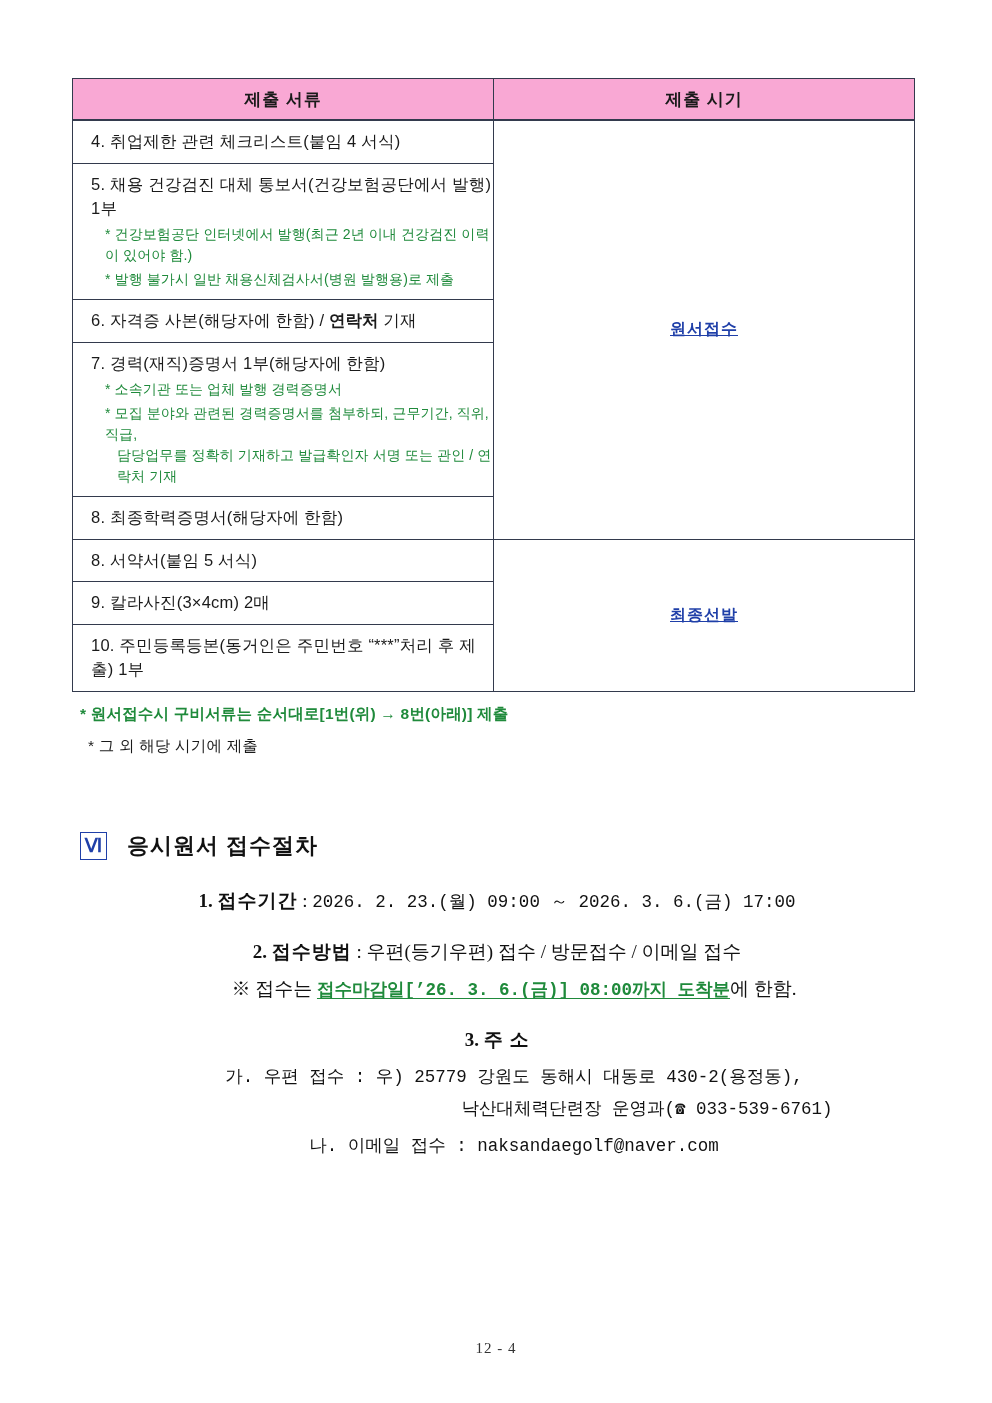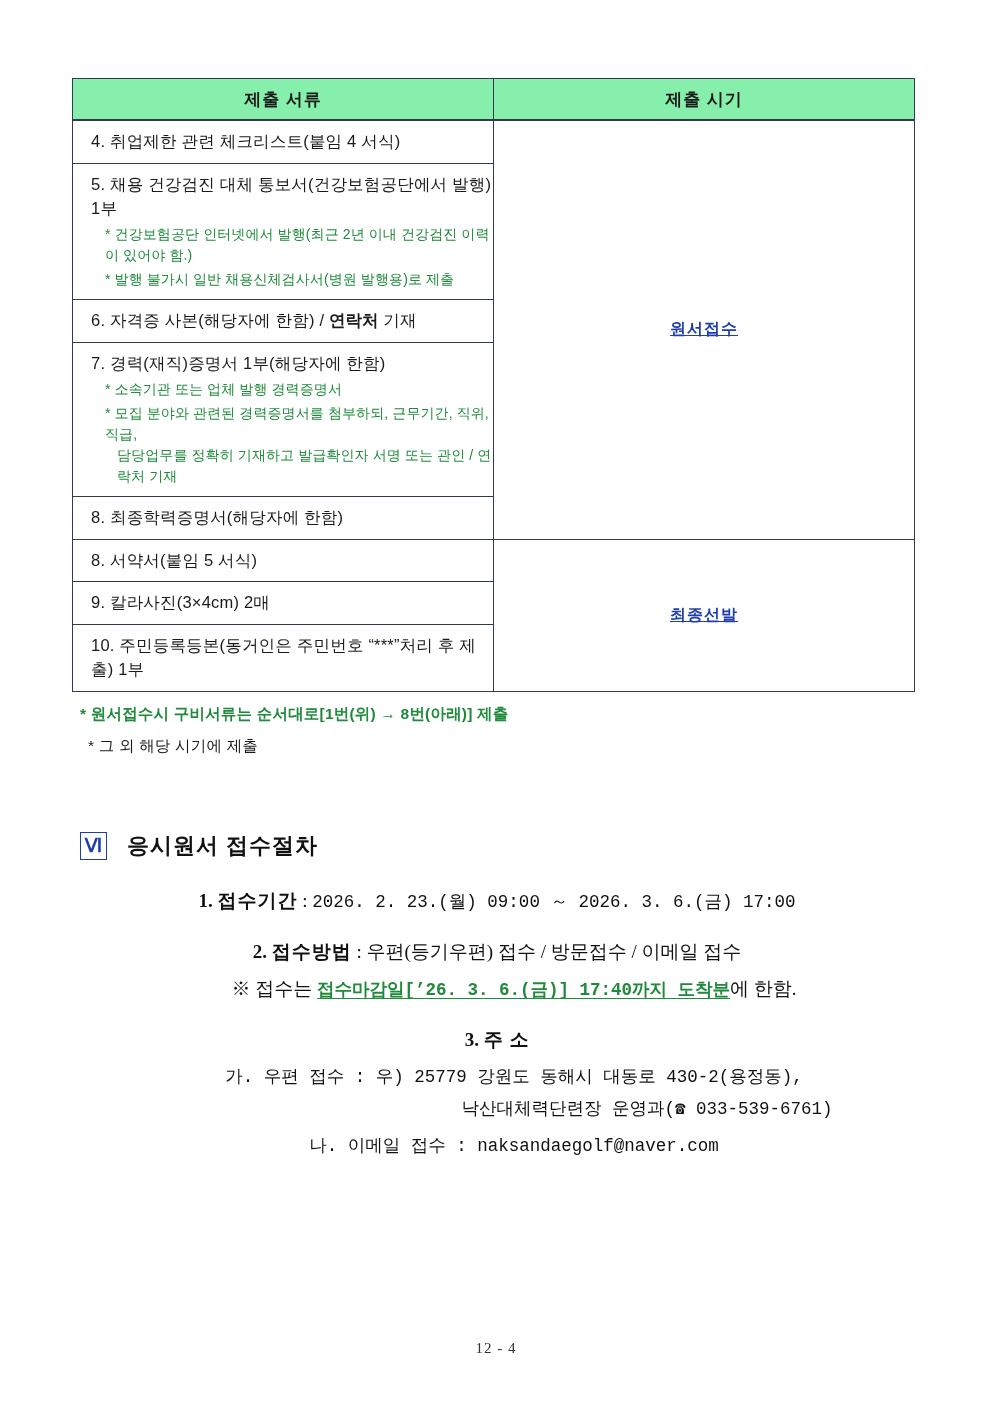--- a/index.html
+++ b/index.html
@@ -27,21 +27,21 @@
     border-collapse: collapse;
     width: 843px;
     table-layout: fixed;
     margin: 0;
   }
   table.docs th, table.docs td {
     border: 1px solid #333a4d;
     vertical-align: middle;
   }
   table.docs thead th {
-    background: #86efac;
+    background: #f9a8d4;
     font-size: 17px;
     font-weight: bold;
     color: #1a1a1a;
     letter-spacing: 1px;
     height: 38px;
     text-align: center;
     border-bottom: 2px solid #333a4d;
   }
   td.doc-cell {
     padding: 9px 0 9px 18px;
@@ -259,21 +259,21 @@
 
     <div class="item">
       <span class="num">1.</span>
       <span class="key">접수기간</span><span> : </span><span class="mono">2026. 2. 23.(월) 09:00 ～ 2026. 3. 6.(금) 17:00</span>
     </div>
 
     <div class="item">
       <span class="num">2.</span>
       <span class="key">접수방법</span><span> : </span><span>우편(등기우편) 접수 / 방문접수 / 이메일 접수</span>
       <div class="sub-line">
-        <span>※ 접수는 </span><span class="green-ul mono">접수마감일[’26. 3. 6.(금)] 17:40까지 도착분</span><span>에 한함.</span>
+        <span>※ 접수는 </span><span class="green-ul mono">접수마감일[’26. 3. 6.(금)] 08:00까지 도착분</span><span>에 한함.</span>
       </div>
     </div>
 
     <div class="item">
       <span class="num">3.</span>
       <span class="key">주      소</span>
       <div class="indent-a mono">가. 우편 접수 : 우) 25779 강원도 동해시 대동로 430-2(용정동),</div>
       <div class="indent-addr mono">낙산대체력단련장 운영과(☎ 033-539-6761)</div>
       <div class="indent-a mono">나. 이메일 접수 : naksandaegolf@naver.com</div>
     </div>

